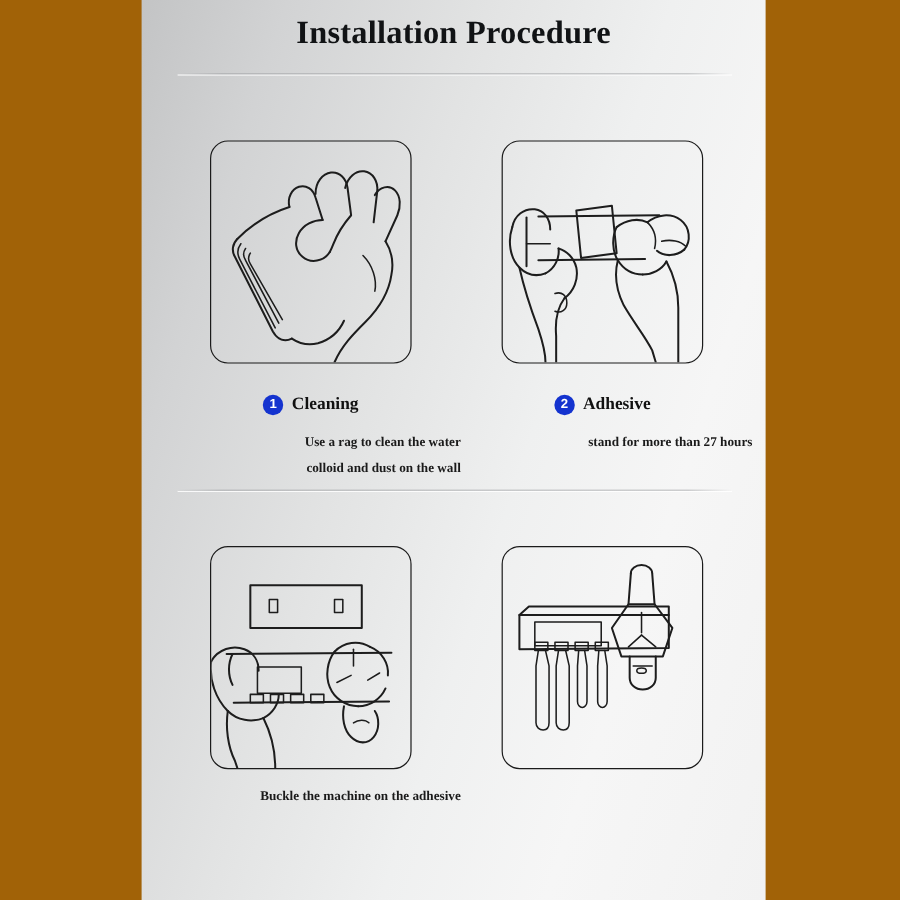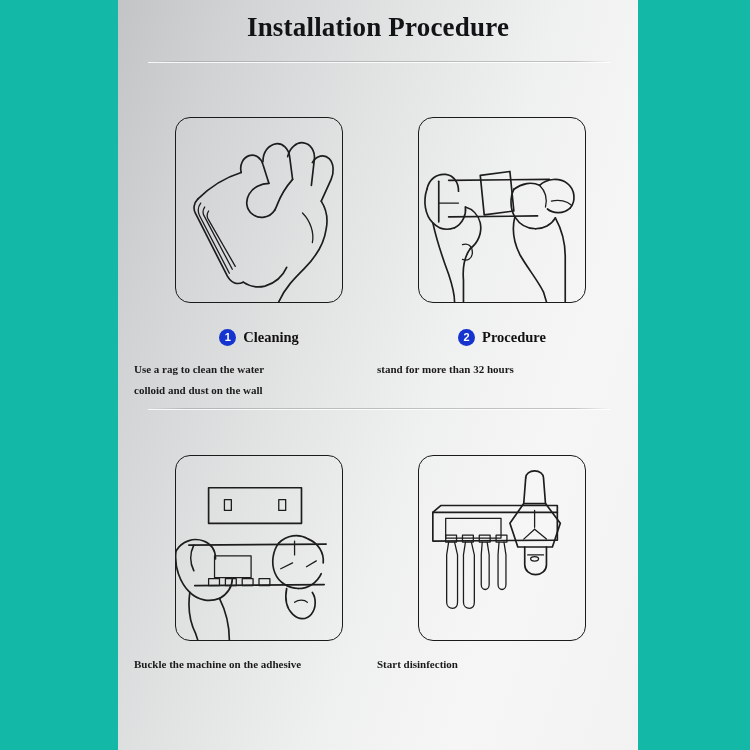--- a/index.html
+++ b/index.html
@@ -5,21 +5,21 @@
   html, body {
     margin: 0;
     padding: 0;
     background: #e9e9e9;
   }
   #page {
     position: relative;
     width: 750px;
     height: 750px;
     overflow: hidden;
-    background: #14b8a6;
+    background: #a16207;
     font-family: "Liberation Serif", "DejaVu Serif", serif;
   }
   
   .panel-bg {
     position: absolute;
     left: 118px;
     top: 0;
     width: 520px;
     height: 750px;
     background: linear-gradient(108deg,
@@ -103,21 +103,21 @@
     color: #fff;
     font-size: 11px;
     font-weight: bold;
     text-align: center;
     vertical-align: 1px;
     margin-right: 7px;
     font-family: "Liberation Sans", sans-serif;
   }
   .step-desc {
     margin-top: 13px;
-    text-align: left;
+    text-align: right;
     font-size: 11px;
     font-weight: bold;
     color: #1a1a1a;
     line-height: 21px;
   }
   .step-desc div { white-space: nowrap; }
 </style>
 </head>
 <body>
 
@@ -187,24 +187,24 @@
         <path class="ln ln-thin" d="M122 68 C128 74 130 82 128 90"></path>
         <path class="ln ln-thin" d="M134 84 C142 82 150 84 154 88"></path>
 
         <path class="ln" d="M96 72 C92 80 92 92 97 100 C102 108 110 112 118 112"></path>
         <path class="ln" d="M118 112 C126 112 134 108 138 101"></path>
         <path class="ln" d="M97 100 C94 112 96 126 102 138 C110 152 120 164 126 176 L129 186"></path>
         <path class="ln" d="M138 101 C144 112 148 126 148 140 L148 186"></path>
       </svg>
     </div>
     <div class="step-head">
-      <span class="badge">2</span><span>Procedure</span>
+      <span class="badge">2</span><span>Adhesive</span>
     </div>
     <div class="step-desc">
-      <div>stand for more than 32 hours</div>
+      <div>stand for more than 27 hours</div>
     </div>
   </div>
 
   <div class="step" id="step-3">
     <div class="frame">
       <svg viewBox="0 0 168 186">
 
         <rect class="ln" x="33" y="32" width="94" height="36"></rect>
         <rect class="ln ln-thin" x="49" y="44" width="7" height="11"></rect>
         <rect class="ln ln-thin" x="104" y="44" width="7" height="11"></rect>
@@ -269,18 +269,15 @@
         <path class="ln" d="M106 48 L128 48 L143 68 L135 92 L100 92 L92 68 Z"></path>
         <path class="ln ln-thin" d="M117 55 L117 72"></path>
         <path class="ln ln-thin" d="M117 74 L106 84"></path>
         <path class="ln ln-thin" d="M117 74 L129 84"></path>
 
         <path class="ln" d="M107 92 L107 110 C107 116 112 120 118 120 C124 120 129 116 129 110 L129 92"></path>
         <path class="ln ln-thin" d="M110 100 L126 100"></path>
         <path class="ln ln-thin" d="M113 104 C113 101 121 101 121 104 C121 107 113 107 113 104 Z"></path>
       </svg>
     </div>
-    <div class="step-desc">
-      <div>Start disinfection</div>
-    </div>
   </div>
 
 </div>
 
 </body></html>

